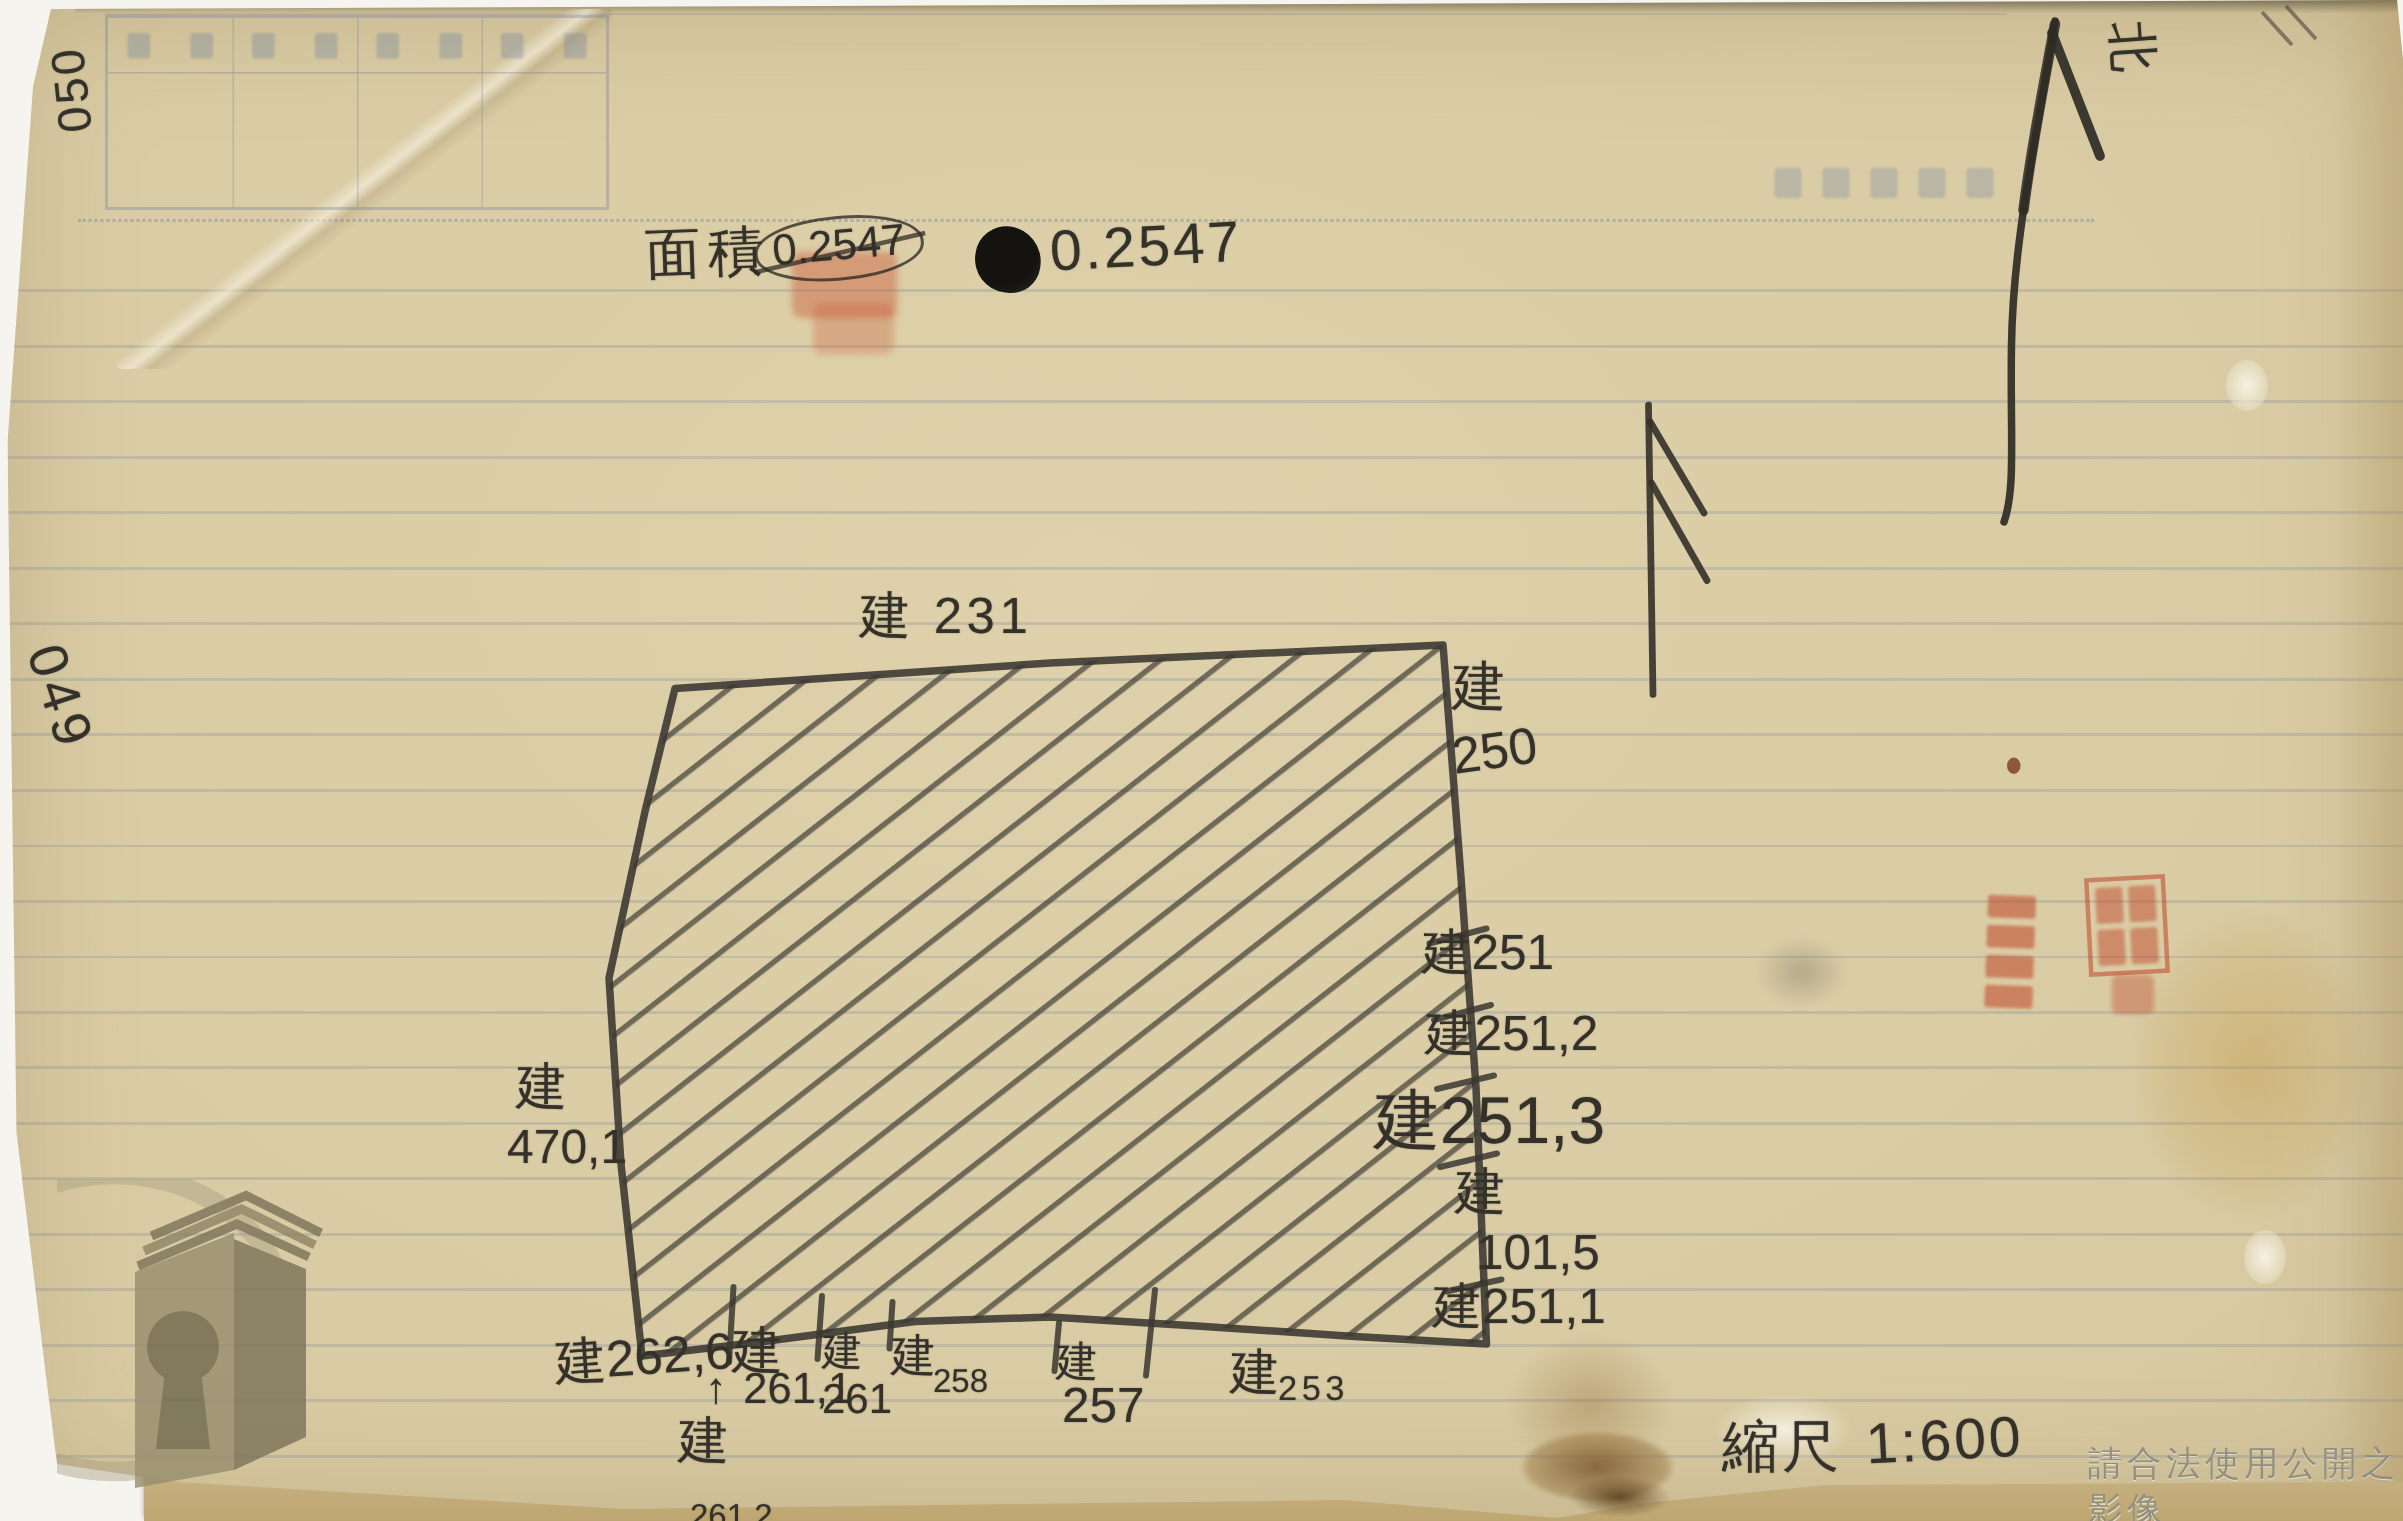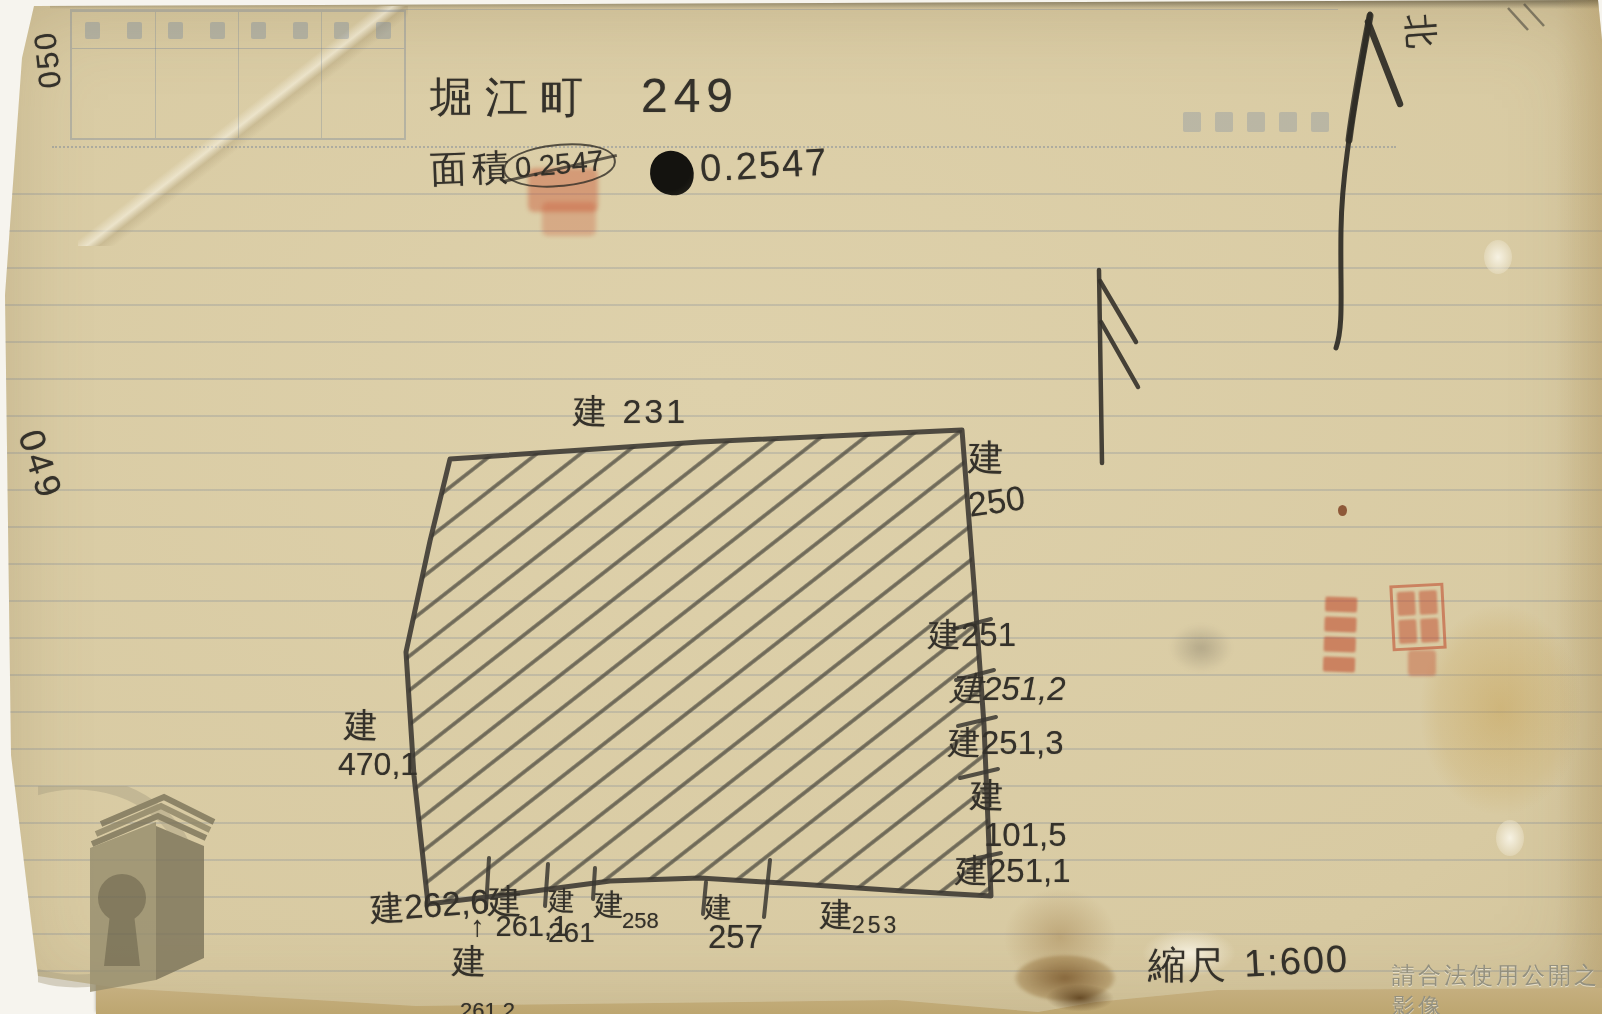--- a/index.html
+++ b/index.html
@@ -178,24 +178,20 @@
       <polyline points="54,58 120,30 168,52" stroke="#7b7359" stroke-width="6" fill="none"></polyline>
       <polyline points="58,48 123,20 172,44" stroke="#8d8466" stroke-width="6" fill="none"></polyline>
       <polyline points="63,38 126,11 176,36" stroke="#7b7359" stroke-width="6" fill="none"></polyline>
     </g>
     <g fill="#6e674e">
       <circle cx="84" cy="112" r="24"></circle>
       <polygon points="72,128 96,128 102,180 66,180"></polygon>
     </g>
   </svg>
 
-  <div class="hw" style="left:430px;top:72px;font-size:43px;">
-    <span style="display:inline;letter-spacing:12px;">堀江町</span>
-    <span style="display:inline;font-size:48px;margin-left:34px;letter-spacing:6px;">249</span>
-  </div>
 
   <div class="hw" style="left:430px;top:150px;font-size:37px;letter-spacing:5px;transform:rotate(-2deg);">面積</div>
   <div class="seal-smudge">
     <i style="left:8px;top:6px;width:70px;height:44px;"></i>
     <i style="left:22px;top:40px;width:54px;height:34px;opacity:.7;"></i>
   </div>
   <div class="hw" style="left:503px;top:144px;font-size:29px;">
     <span class="oval-strike" style="display:inline-block;">0.2547</span>
   </div>
   <div class="ink-blot"></div>
@@ -203,23 +199,23 @@
 
   <div class="hw" style="left:1404px;top:14px;font-size:34px;transform:rotate(86deg);">北</div>
 
   <div class="hw" style="left:573px;top:394px;font-size:34px;letter-spacing:3px;">建 231</div>
 
   <div class="hw" style="left:968px;top:440px;font-size:36px;">
     <span>建</span>
     <span style="font-size:34px;margin-top:8px;transform:rotate(-8deg);">250</span>
   </div>
 
-  <div class="hw" style="left:928px;top:618px;font-size:33px;text-align:right;">建251</div>
-  <div class="hw" style="left:950px;top:672px;font-size:33px;font-style:italic;">建251,2</div>
-  <div class="hw" style="left:948px;top:726px;font-size:33px;">建251,3</div>
+  <div class="hw" style="left:948px;top:618px;font-size:33px;text-align:right;">建251</div>
+  <div class="hw" style="left:950px;top:672px;font-size:33px;">建251,2</div>
+  <div class="hw" style="left:916px;top:726px;font-size:44px;">建251,3</div>
   <div class="hw" style="left:970px;top:778px;font-size:34px;">
     <span>建</span>
     <span style="font-size:33px;margin-top:6px;margin-left:14px;">101,5</span>
   </div>
   <div class="hw" style="left:955px;top:854px;font-size:33px;">建251,1</div>
 
   <div class="hw" style="left:344px;top:708px;font-size:34px;">
     <span>建</span>
     <span style="font-size:32px;margin-top:6px;margin-left:-6px;">470,1</span>
   </div>

